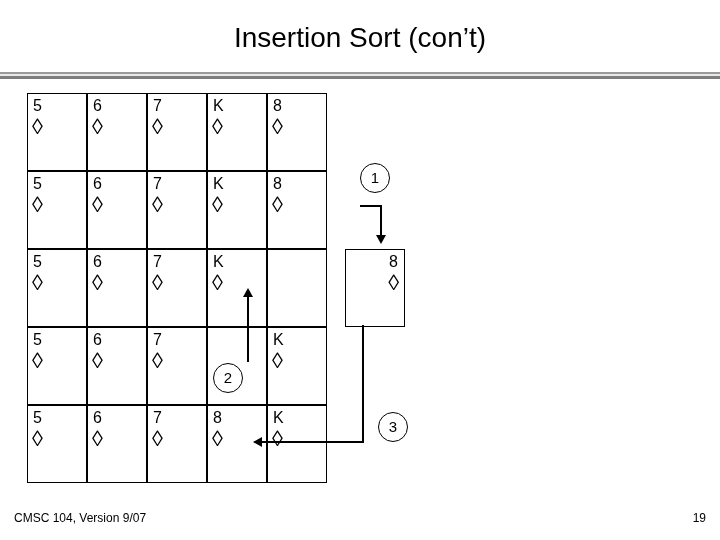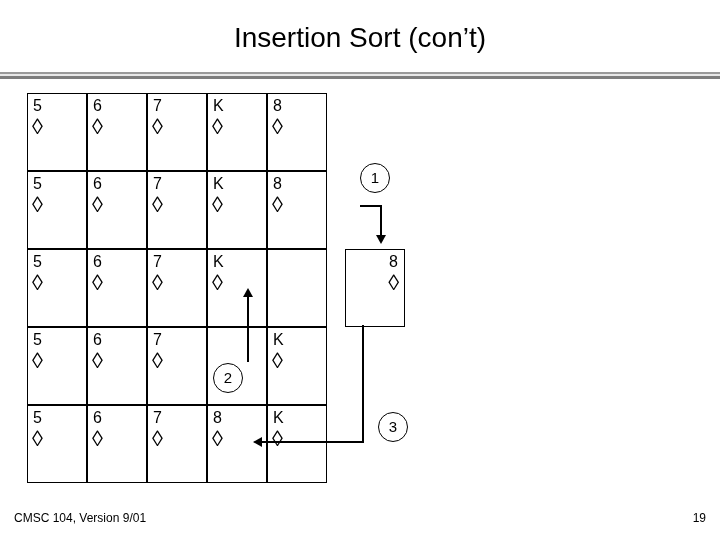--- a/index.html
+++ b/index.html
@@ -262,16 +262,16 @@
   <div class="arrowhead arrow-up" style="left:243px; top:288px;"></div>
 
   <div class="circle-num" style="left:213px; top:363px;">2</div>
 
   <div class="line" style="left:362px; top:325px; width:2px; height:117px;"></div>
   <div class="line" style="left:261px; top:441px; width:103px; height:2px;"></div>
   <div class="arrowhead arrow-left" style="left:253px; top:437px;"></div>
 
   <div class="circle-num" style="left:378px; top:412px;">3</div>
 
-  <div id="footer-left">CMSC 104, Version 9/01</div>
+  <div id="footer-left">CMSC 104, Version 9/07</div>
   <div id="footer-right">19</div>
 
 </div>
 
 </body></html>

